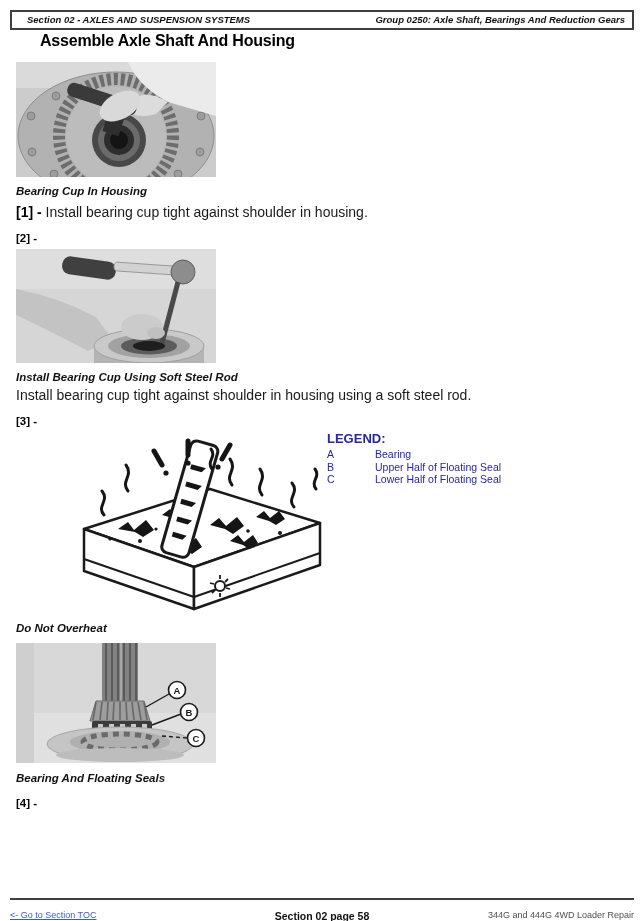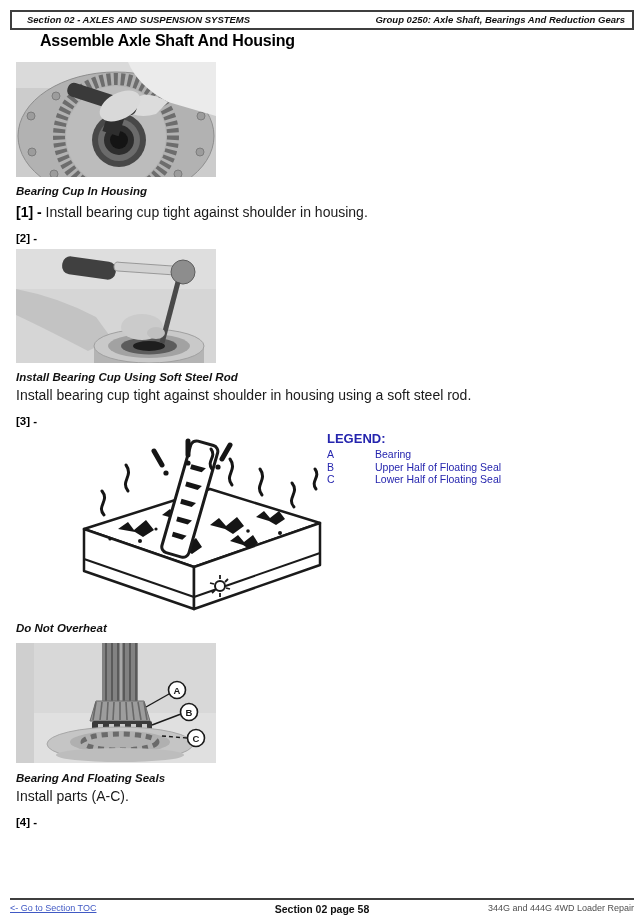--- a/index.html
+++ b/index.html
@@ -78,21 +78,21 @@
     margin-bottom: 2px;
   }
   .legend-row { display: flex; font-size: 10.5px; line-height: 12.5px; }
   .legend-key { width: 48px; flex: 0 0 48px; }
 
   
   .footer {
     position: absolute;
     left: 10px; right: 10px; top: 888px;
     border-top: 2px solid #3f3f3f;
-    padding-top: 3px;
+    padding-top: 10px;
     display: flex;
     justify-content: space-between;
     align-items: baseline;
   }
   .footer-link {
     font-size: 9px;
     text-decoration: underline;
     cursor: pointer;
     white-space: nowrap;
   }
@@ -340,21 +340,20 @@
       </g>
       <g>
         <circle cx="180" cy="95" r="8.5" fill="#ffffff" stroke="#1a1a1a" stroke-width="1.6"></circle>
         <text x="180" y="98.5" text-anchor="middle" font-size="9.5" font-weight="bold" fill="#1a1a1a">C</text>
       </g>
     </svg>
   </div>
 
   <div class="caption" style="margin-top:9px;">Bearing And Floating Seals</div>
 
-  <p class="para" style="margin-top:5px;">Install parts (A-C).</p>
 
   <div class="step-label mt13">[4] -</div>
 
   <div class="footer">
     <a class="footer-link" style="color:#4059c4;">&lt;- Go to Section TOC</a>
     <div class="footer-center">Section 02 page 58</div>
     <div class="footer-right">344G and 444G 4WD Loader Repair</div>
   </div>
 
 </div>

